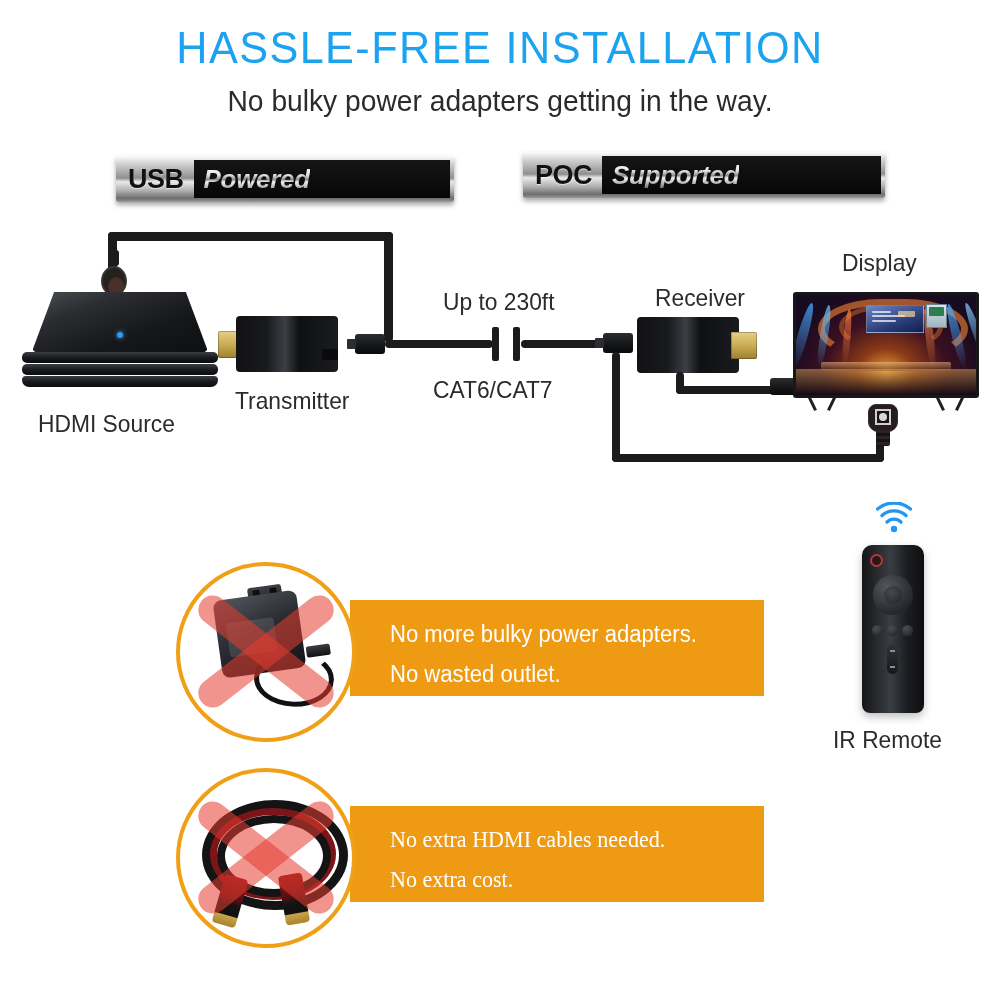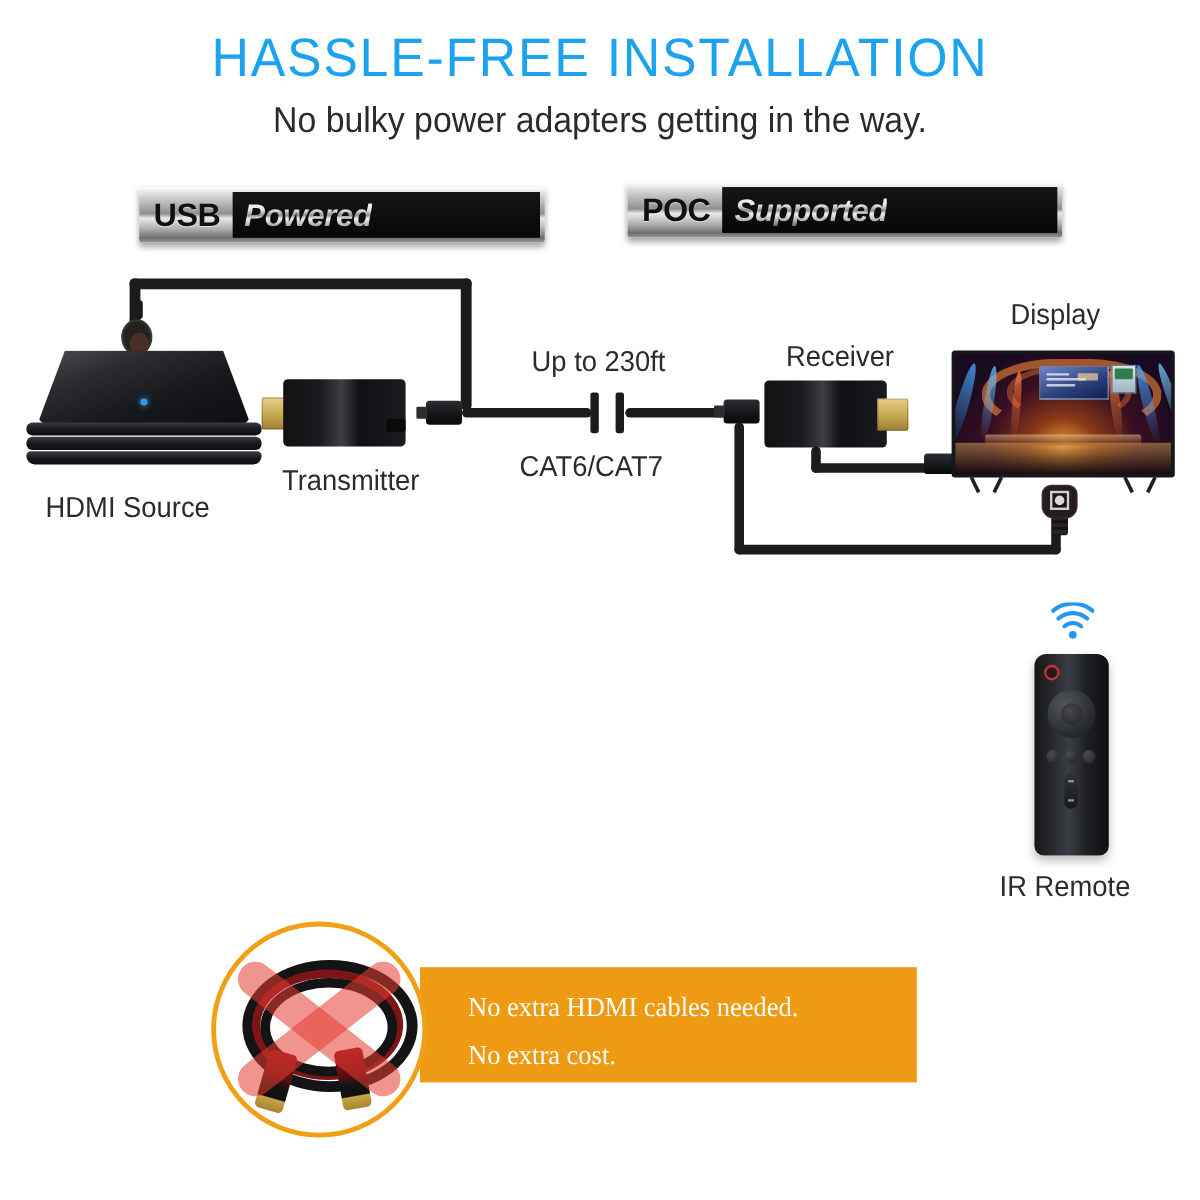--- a/index.html
+++ b/index.html
@@ -408,20 +408,40 @@
     <div class="leg r"></div>
   </div>
 
   <div id="ir-eye">
     <div class="head"></div>
     <div class="win"></div>
     <div class="dot"></div>
     <div class="neck"></div>
   </div>
 
+  <div class="callout" style="left:176px;top:562px;width:580px;height:190px;">
+    <div class="co-bar"></div>
+    <div class="co-text">
+      <div>No more bulky power adapters.</div>
+      <div>No wasted outlet.</div>
+    </div>
+    <div class="co-circle">
+      <div class="adapter">
+        <div class="pins"></div>
+        <div class="blk"></div>
+        <div class="lbl"></div>
+        <div class="coil"></div>
+        <div class="tip"></div>
+      </div>
+      <div class="redx">
+        <i class="a"></i>
+        <i class="b"></i>
+      </div>
+    </div>
+  </div>
 
   <div class="callout" style="left:176px;top:768px;width:580px;height:190px;font-family:Liberation Serif, serif;">
     <div class="co-bar"></div>
     <div class="co-text">
       <div>No extra HDMI cables needed.</div>
       <div>No extra cost.</div>
     </div>
     <div class="co-circle">
       <div class="cablecoil">
         <div class="ring" style="left:6px;top:6px;width:128px;height:92px;border-width:9px;"></div>

